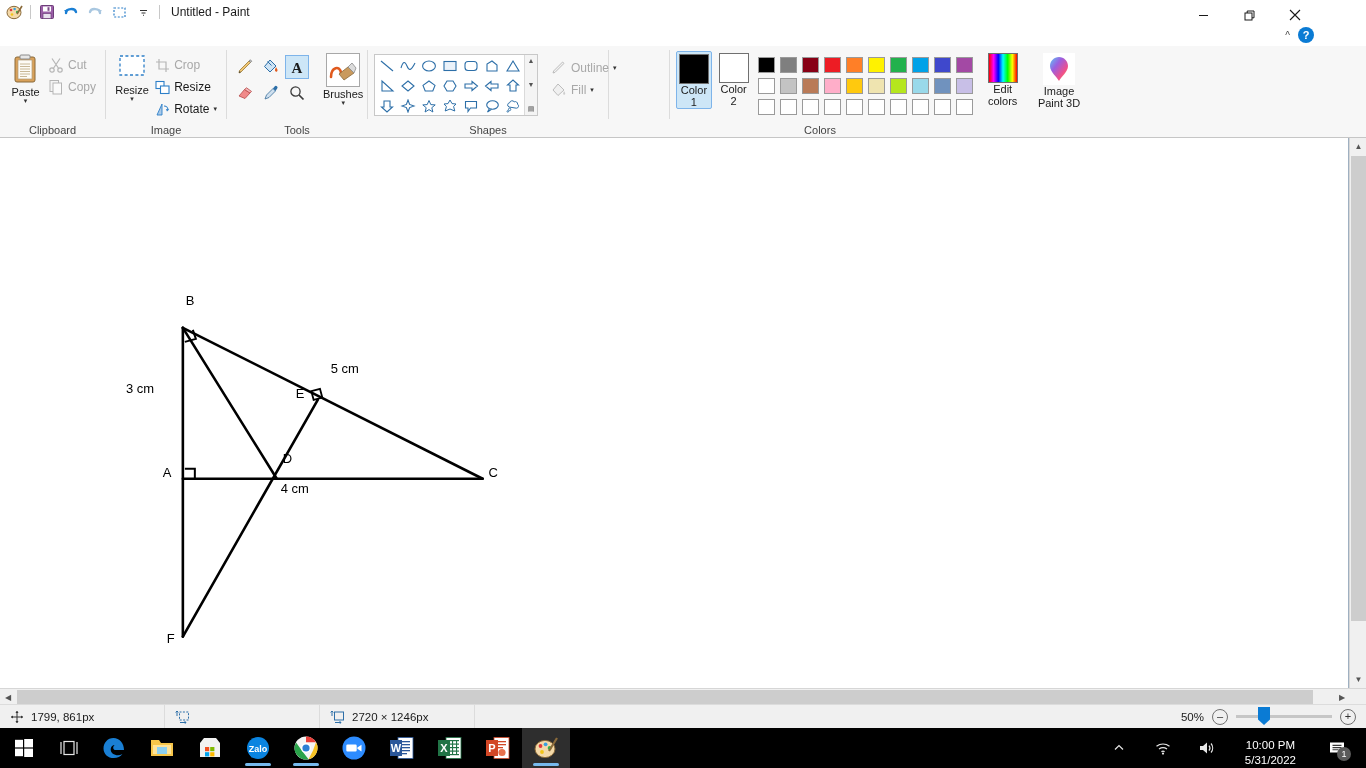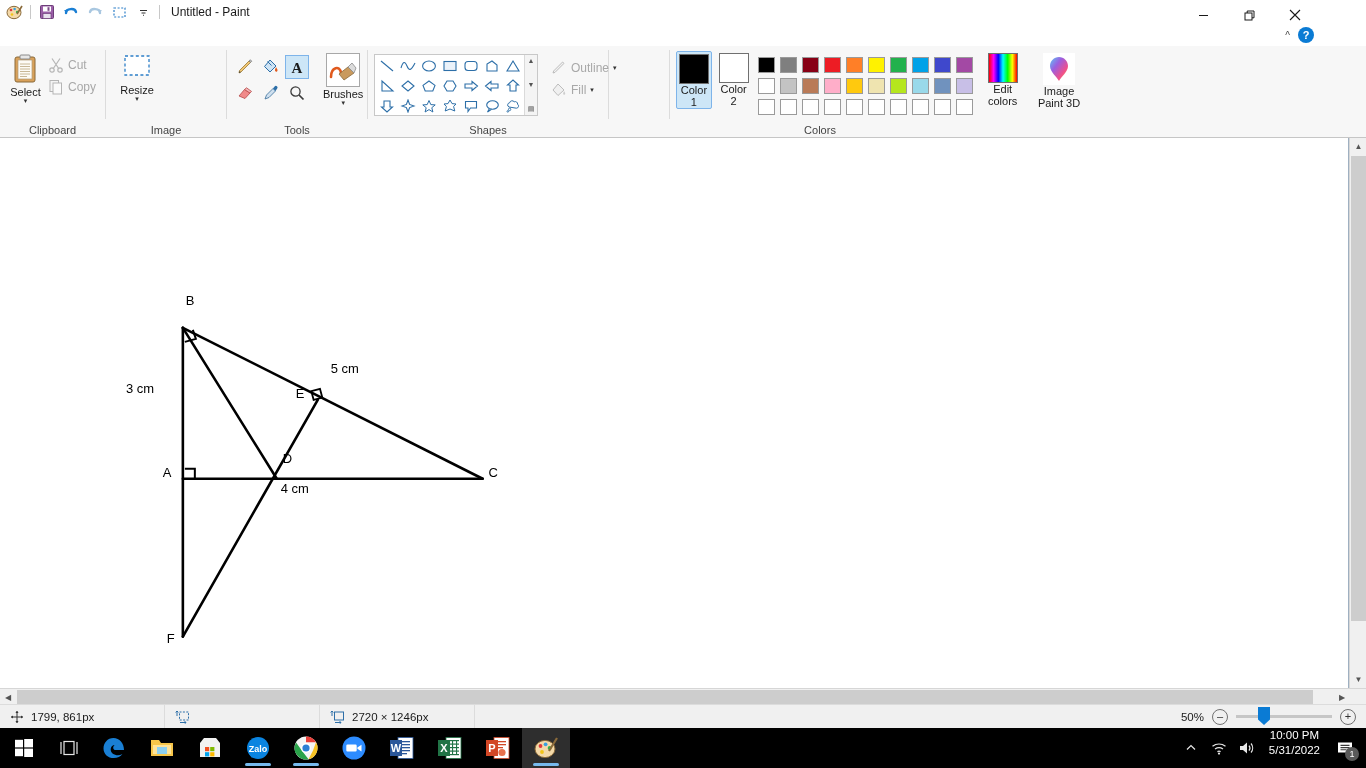--- a/index.html
+++ b/index.html
@@ -144,21 +144,21 @@
   .tb-start { width: 48px; height: 40px; display: flex; align-items: center; justify-content: center; }
   .tb-search {
     width: 285px; height: 32px; background: #2b2b2b; display: flex; align-items: center;
     gap: 10px; padding: 0 10px; color: #cfcfcf; font-size: 12.5px;
   }
   .tb-circle { width: 18px; height: 18px; border: 2px solid #e6e6e6; border-radius: 50%; }
   .tb-icons { display: flex; align-items: center; height: 40px; }
   .tb-ico { width: 48px; height: 40px; display: flex; align-items: center; justify-content: center; position: relative; }
   .tb-ico.active { background: #2e2e2e; }
   .tb-ico .open { position: absolute; bottom: 2px; left: 11px; width: 26px; height: 3px; background: #76b9ed; border-radius: 2px; }
-  .tray { margin-left: auto; display: flex; align-items: flex-start; gap: 0; height: 40px; padding-right: 4px; color: #f2f2f2; }
+  .tray { margin-left: auto; display: flex; align-items: flex-end; gap: 16px; height: 40px; padding-right: 12px; color: #f2f2f2; }
   .tray-ico { width: 28px; height: 40px; display: flex; align-items: center; justify-content: center; }
   .clock { display: flex; flex-direction: column; align-items: center; justify-content: center; font-size: 11.5px; line-height: 15px; padding: 0 8px; color: #ffffff; }
   .notif { width: 34px; height: 40px; display: flex; align-items: center; justify-content: center; position: relative; }
   .notif-badge {
     position: absolute; right: 3px; bottom: 7px; width: 14px; height: 14px; border-radius: 50%;
     background: #5a5a5a; color: #fff; font-size: 9px; display: flex; align-items: center; justify-content: center;
   }
   .bg-ghost { position: absolute; font-size: 13px; color: #2a2a2a; top: 729px; pointer-events: none; }
 </style>
 </head>
@@ -245,21 +245,21 @@
       <div class="group-inner">
         <div class="bigbtn">
           <svg width="32" height="32" viewBox="0 0 32 32">
             <rect x="6" y="4" width="20" height="25" rx="2" fill="#d9a15a" stroke="#8a6a3a"></rect>
             <rect x="9" y="7" width="14" height="19" fill="#fdfbf5" stroke="#b09a78" stroke-width="0.7"></rect>
             <rect x="11" y="2" width="10" height="4" rx="1" fill="#e7e7e7" stroke="#8a8a8a"></rect>
             <g stroke="#c2b08c" stroke-width="0.9">
               <path d="M11 11h10M11 13.5h10M11 16h10M11 18.5h10M11 21h10M11 23.5h7"></path>
             </g>
           </svg>
-          <div class="lbl">Select</div>
+          <div class="lbl">Paste</div>
           <div class="caret">▾</div>
         </div>
         <div class="stack">
           <div class="smallbtn disabled">
             <svg width="16" height="16" viewBox="0 0 16 16">
               <path d="M4 1.5 L11 12 M12 1.5 L5 12" stroke="#b5b5b5" stroke-width="1.2" fill="none"></path>
               <circle cx="4" cy="13" r="2.2" fill="none" stroke="#b5b5b5" stroke-width="1.2"></circle>
               <circle cx="12" cy="13" r="2.2" fill="none" stroke="#b5b5b5" stroke-width="1.2"></circle>
             </svg>
             <span>Cut</span>
@@ -278,20 +278,44 @@
     <div class="group-div"></div>
 
     <div class="group" style="width:120px">
       <div class="group-inner">
         <div class="bigbtn">
           <svg width="34" height="30" viewBox="0 0 34 30">
             <rect x="5" y="3" width="24" height="19" fill="#fff" stroke="#2d7fc8" stroke-width="1.3" stroke-dasharray="3 2.4"></rect>
           </svg>
           <div class="lbl">Resize</div>
           <div class="caret">▾</div>
+        </div>
+        <div class="stack">
+          <div class="smallbtn disabled">
+            <svg width="15" height="15" viewBox="0 0 15 15">
+              <path d="M4 1 V11 H14 M1 4 H11 V14" fill="none" stroke="#b5b5b5" stroke-width="1.2"></path>
+            </svg>
+            <span>Crop</span>
+          </div>
+          <div class="smallbtn">
+            <svg width="15" height="15" viewBox="0 0 15 15">
+              <rect x="1" y="1.5" width="8" height="7" fill="#fff" stroke="#2d7fc8" stroke-width="1.1"></rect>
+              <rect x="5.5" y="6" width="8.5" height="7.5" fill="#fff" stroke="#2d7fc8" stroke-width="1.1"></rect>
+            </svg>
+            <span>Resize</span>
+          </div>
+          <div class="smallbtn">
+            <svg width="15" height="15" viewBox="0 0 15 15">
+              <path d="M2 13 L7 2 L7 13 Z" fill="#a9c9e8" stroke="#2d7fc8" stroke-width="0.9"></path>
+              <path d="M9 4 a4 4 0 0 1 4 4" fill="none" stroke="#2d7fc8" stroke-width="1.1"></path>
+              <path d="M12 9.6 L14.2 7.6 L10.9 7 Z" fill="#2d7fc8"></path>
+            </svg>
+            <span>Rotate</span>
+            <span class="caret">▾</span>
+          </div>
         </div>
       </div>
       <div class="group-label">Image</div>
     </div>
     <div class="group-div"></div>
 
     <div class="group" style="width:140px">
       <div class="group-inner">
         <div class="toolgrid">
           <div class="toolcell">

